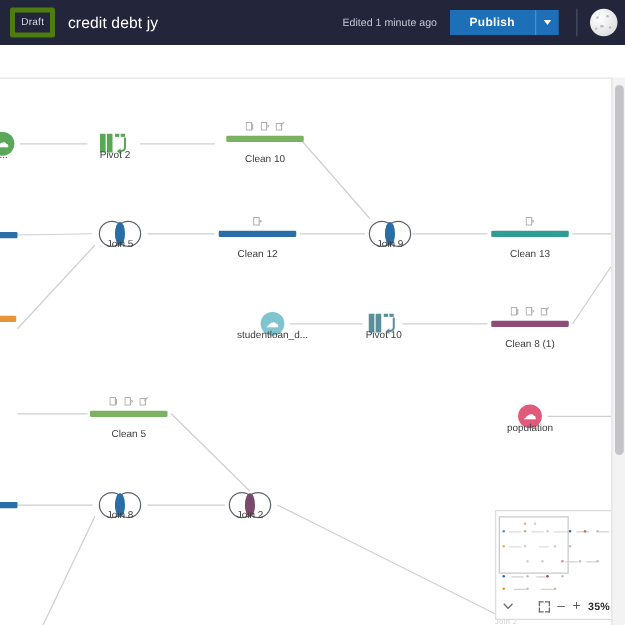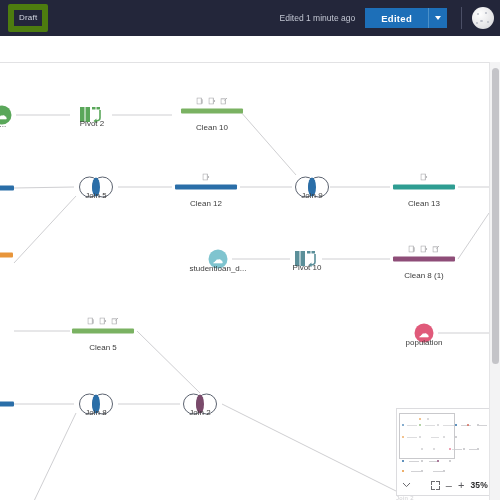--- a/index.html
+++ b/index.html
@@ -12,21 +12,21 @@
   #app { position: relative; width: 500px; height: 500px; overflow: hidden; }
 
   
   .topbar {
     position: absolute; left: 0; top: 0; width: 500px; height: 36px;
     background: #23263a;
     display: flex; align-items: center;
     box-sizing: border-box; padding: 0 6px 0 8px;
   }
   .draft-badge {
-    border: 6px solid #4d7c0f; border-radius: 2px;
+    border: 4px solid #4d7c0f; border-radius: 2px;
     color: #d7dae4; font-size: 8px; line-height: 1;
     padding: 4px 5px; letter-spacing: .2px;
   }
   .doc-title {
     color: #ffffff; font-size: 12.5px; margin-left: 10px;
     white-space: nowrap; letter-spacing: .1px;
   }
   .topbar-right {
     margin-left: auto; display: flex; align-items: center; gap: 0;
   }
@@ -156,24 +156,25 @@
     color: #cfcfd2; letter-spacing: .3px;
   }
 </style>
 </head>
 <body>
 
 <div id="app">
 
   <div class="topbar">
     <div class="draft-badge">Draft</div>
+    <div class="doc-title">credit debt jy</div>
 
     <div class="topbar-right">
       <div class="edited-text">Edited 1 minute ago</div>
-      <button class="publish-btn">Edited</button>
+      <button class="publish-btn">Publish</button>
       <div class="publish-caret">
         <span class="tri"></span>
       </div>
       <div class="topbar-divider"></div>
       <div class="avatar">
         <span class="fleck" style="left:5px;top:6px;width:2px;height:2px;"></span>
         <span class="fleck" style="left:13px;top:5px;width:2px;height:2px;"></span>
         <span class="fleck" style="left:8px;top:13px;width:3px;height:2px;"></span>
         <span class="fleck" style="left:15px;top:14px;width:2px;height:2px;"></span>
         <span class="fleck" style="left:4px;top:15px;width:2px;height:2px;"></span>

